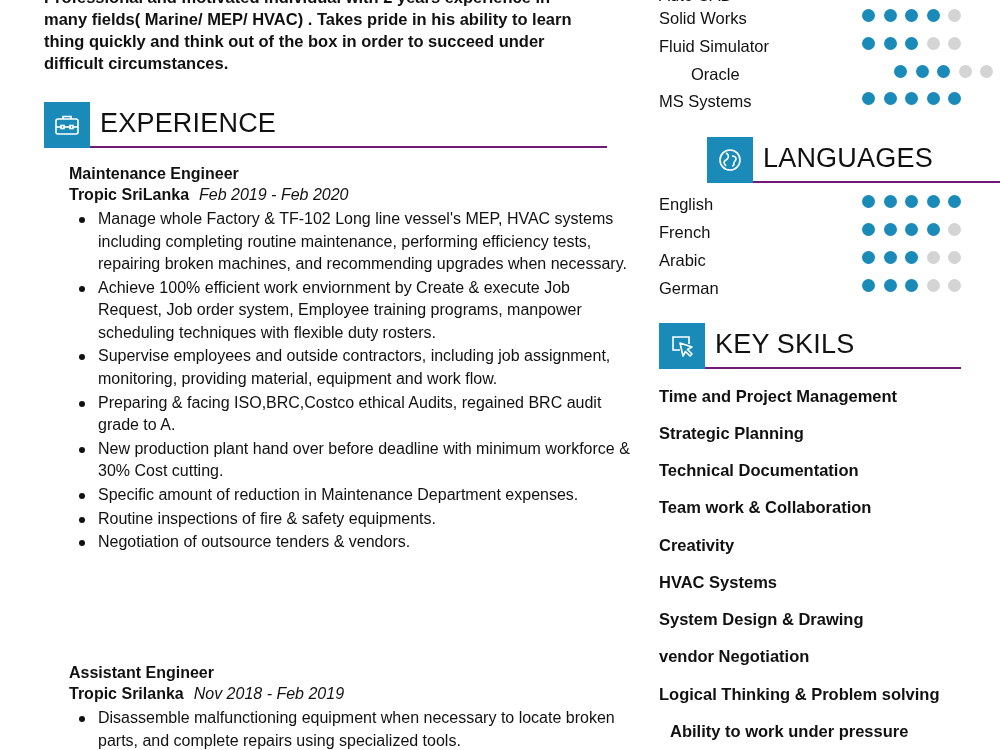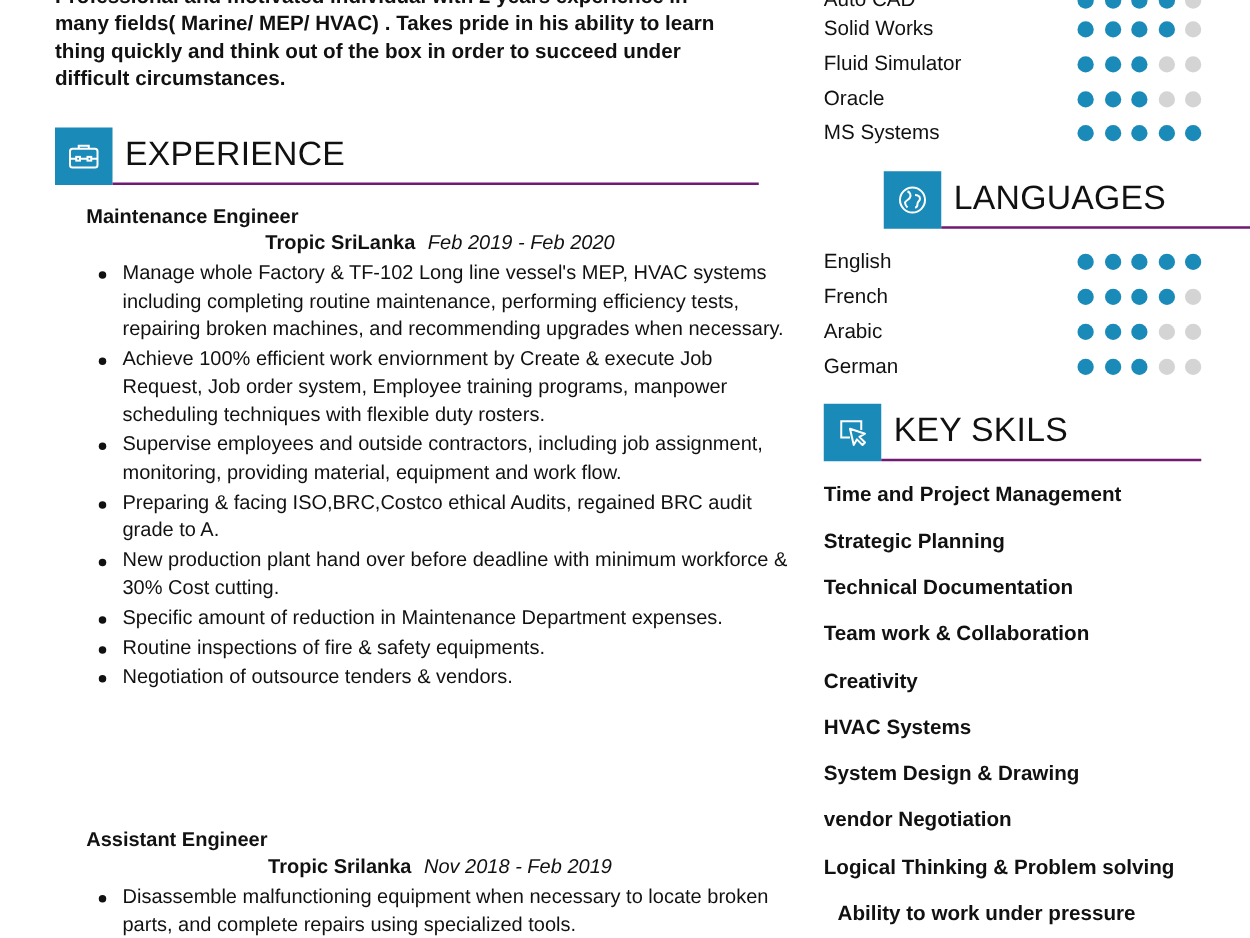--- a/index.html
+++ b/index.html
@@ -13,29 +13,29 @@
 
   .sec-head { position:absolute; height:48px; display:flex; align-items:stretch; }
   .sec-icon { width:46px; height:46px; background:#1a8ab8; display:flex;
     align-items:center; justify-content:center; flex:0 0 46px; }
   .sec-title { flex:1; border-bottom:2px solid #701a75; margin-bottom:2px;
     font-size:27px; font-weight:normal; color:#111; padding-left:10px;
     line-height:42px; letter-spacing:0.2px; }
 
   .job { position:absolute; left:44px; width:566px;margin-left:25px; }
   .job-title { font-weight:bold; font-size:16px; line-height:21px; }
-  .job-co { font-weight:bold; font-size:16px; line-height:22px;text-align:center; }
+  .job-co { font-weight:bold; font-size:16px; line-height:22px; }
   .job-date { font-style:italic; font-weight:normal; font-size:16px; margin-left:10px; }
   ul.bul { margin:2px 0 0 0; padding:0 0 0 29px; list-style:none; }
   ul.bul li { position:relative; font-size:16px; line-height:22.5px; margin-bottom:1.2px; }
   ul.bul li::before { content:""; position:absolute; left:-19px; top:9px;
     width:6px; height:6px; border-radius:50%; background:#111; }
 
   .rating-row { position:absolute; left:659px; width:302px; height:28px;
-    display:flex; justify-content:space-between; align-items:center; }
+    display:flex; justify-content:space-between; align-items:flex-start; }
   .rating-label { font-size:16.5px; color:#111; }
   .dots { display:flex; gap:8.5px; }
   .dot { width:13px; height:13px; border-radius:50%; background:#d4d4d4; }
   .dot.on { background:#1a8ab8; }
 
   .skill { position:absolute; left:659px; font-weight:bold; font-size:16.5px; line-height:20px; color:#111; }
 </style>
 </head>
 <body>
 
@@ -109,21 +109,21 @@
 <div class="rating-row" style="top:37px;">
   <span class="rating-label">Fluid Simulator</span>
   <div class="dots">
       <span class="dot on"></span>
       <span class="dot on"></span>
       <span class="dot on"></span>
       <span class="dot"></span>
       <span class="dot"></span>
     </div>
 </div>
-<div class="rating-row" style="top:65px;">
+<div class="rating-row" style="top:65px;margin-left:32px;">
   <span class="rating-label">Oracle</span>
   <div class="dots">
       <span class="dot on"></span>
       <span class="dot on"></span>
       <span class="dot on"></span>
       <span class="dot"></span>
       <span class="dot"></span>
     </div>
 </div>
 <div class="rating-row" style="top:92px;">

